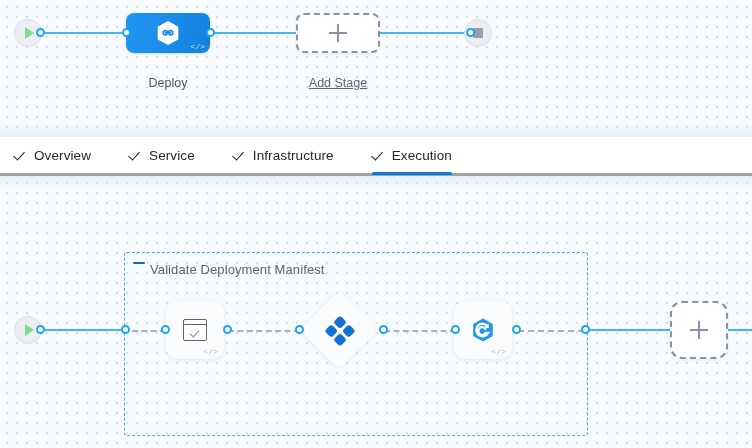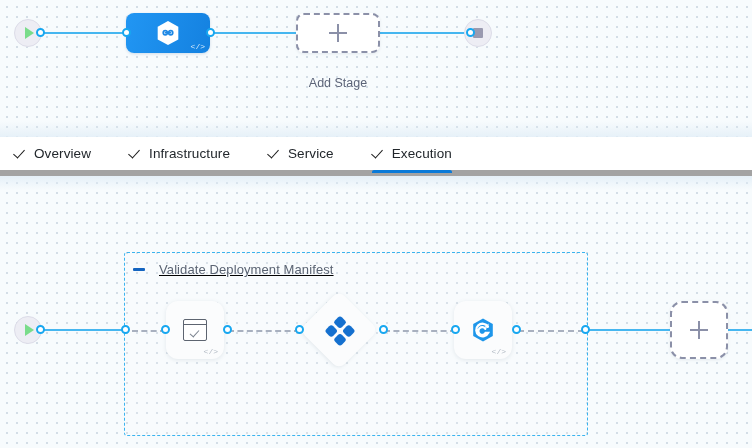--- a/index.html
+++ b/index.html
@@ -49,21 +49,21 @@
   }
 
   
   .tabbar {
     position: absolute;
     top: 137px;
     left: 0;
     width: 752px;
     height: 39px;
     background: #ffffff;
-    border-bottom: 6px solid #a3a3a3;
+    border-bottom: 3px solid #a3a3a3;
     display: flex;
     align-items: center;
     padding-left: 14px;
     z-index: 20;
   }
   .tab {
     display: flex;
     align-items: center;
     gap: 7px;
     height: 39px;
@@ -249,25 +249,23 @@
   .group-box {
     position: absolute;
     border: 1.4px dashed #3ab4ef;
     border-radius: 3px;
     background: rgba(255,255,255,0.14);
     z-index: 2;
   }
   .group-label {
     position: absolute;
     display: flex;
-    align-items: center;
-    gap: 14px;
+    gap: 5px;
     z-index: 8;
     white-space: nowrap;
-    text-decoration: underline;
   }
   .group-label .minus {
     width: 12px; height: 2.4px;
     background: #1464c0;
     border-radius: 1px;
     display: inline-block;
   }
   .group-label .glabel {
     font-size: 13px;
     color: #5a6372;
@@ -318,44 +316,45 @@
       <svg width="30" height="30" viewBox="0 0 32 32">
         <path d="M16 3.2 L27 9.2 L27 22.8 L16 28.8 L5 22.8 L5 9.2 Z" fill="#ffffff"></path>
         <path d="M13.1 12.6 a3.1 3.1 0 1 0 0 6.2 a3.1 3.1 0 1 0 0 -6.2 M13.1 14.3 a1.4 1.4 0 1 1 0 2.8 a1.4 1.4 0 1 1 0 -2.8" fill="#1e88e5"></path>
         <path d="M18.9 12.6 a3.1 3.1 0 1 0 0 6.2 a3.1 3.1 0 1 0 0 -6.2 M18.9 14.3 a1.4 1.4 0 1 1 0 2.8 a1.4 1.4 0 1 1 0 -2.8" fill="#1e88e5"></path>
         <rect x="12.4" y="14.8" width="7.2" height="1.8" fill="#1e88e5"></rect>
       </svg>
       <span class="code-badge">&lt;/&gt;</span>
     </div>
     <div class="dot" style="left:122px; top:28px;"></div>
     <div class="dot" style="left:206px; top:28px;"></div>
+    <div class="caption" style="left:118px; top:75px; width:100px;">Deploy</div>
 
     <div class="add-box add-stage-box" style="left:296px; top:13px;">
       <div class="plus"></div>
     </div>
-    <div class="caption muted" style="left:288px; top:75px; width:100px;">Add Stage</div>
+    <div class="caption muted" style="left:288px; top:75px; width:100px;text-decoration:underline;">Add Stage</div>
 
     <div class="dot" style="left:466px; top:28px;"></div>
     <div class="terminal" style="left:464px; top:19px;">
       <div class="stop-sq"></div>
     </div>
   </div>
 
   <div class="tabbar">
     <div class="tab">
       <span class="check"></span>
       <span class="tab-label">Overview</span>
     </div>
     <div class="tab">
       <span class="check"></span>
-      <span class="tab-label">Infrastructure</span>
+      <span class="tab-label">Service</span>
     </div>
     <div class="tab">
       <span class="check"></span>
-      <span class="tab-label">Service</span>
+      <span class="tab-label">Infrastructure</span>
     </div>
     <div class="tab active">
       <span class="check"></span>
       <span class="tab-label">Execution</span>
     </div>
   </div>
 
   <div class="canvas canvas-bottom">
 
     <div class="group-box" style="left:124px; top:76px; width:464px; height:184px;"></div>

